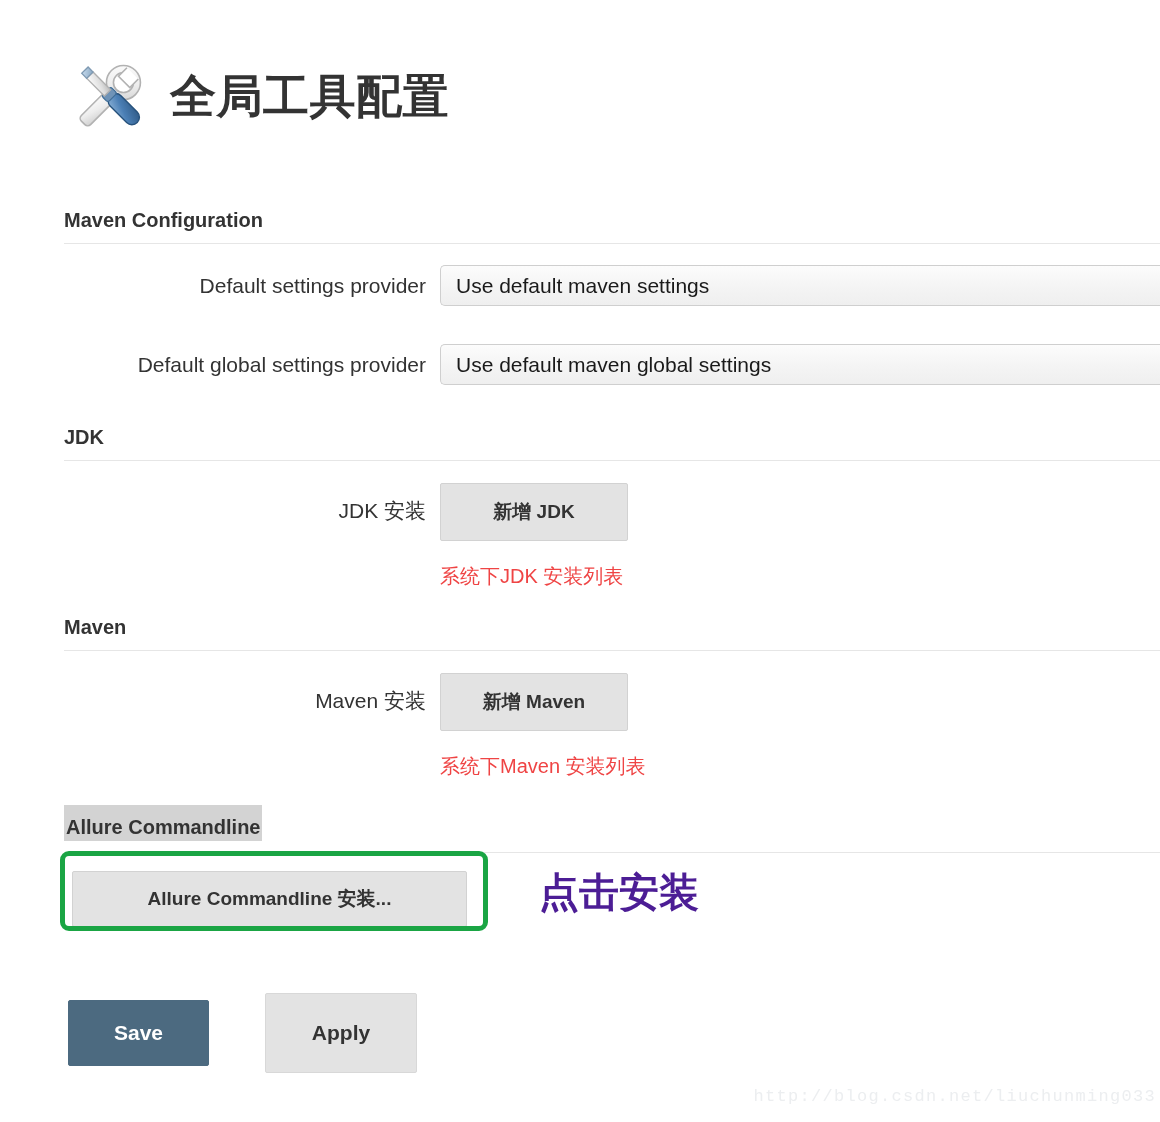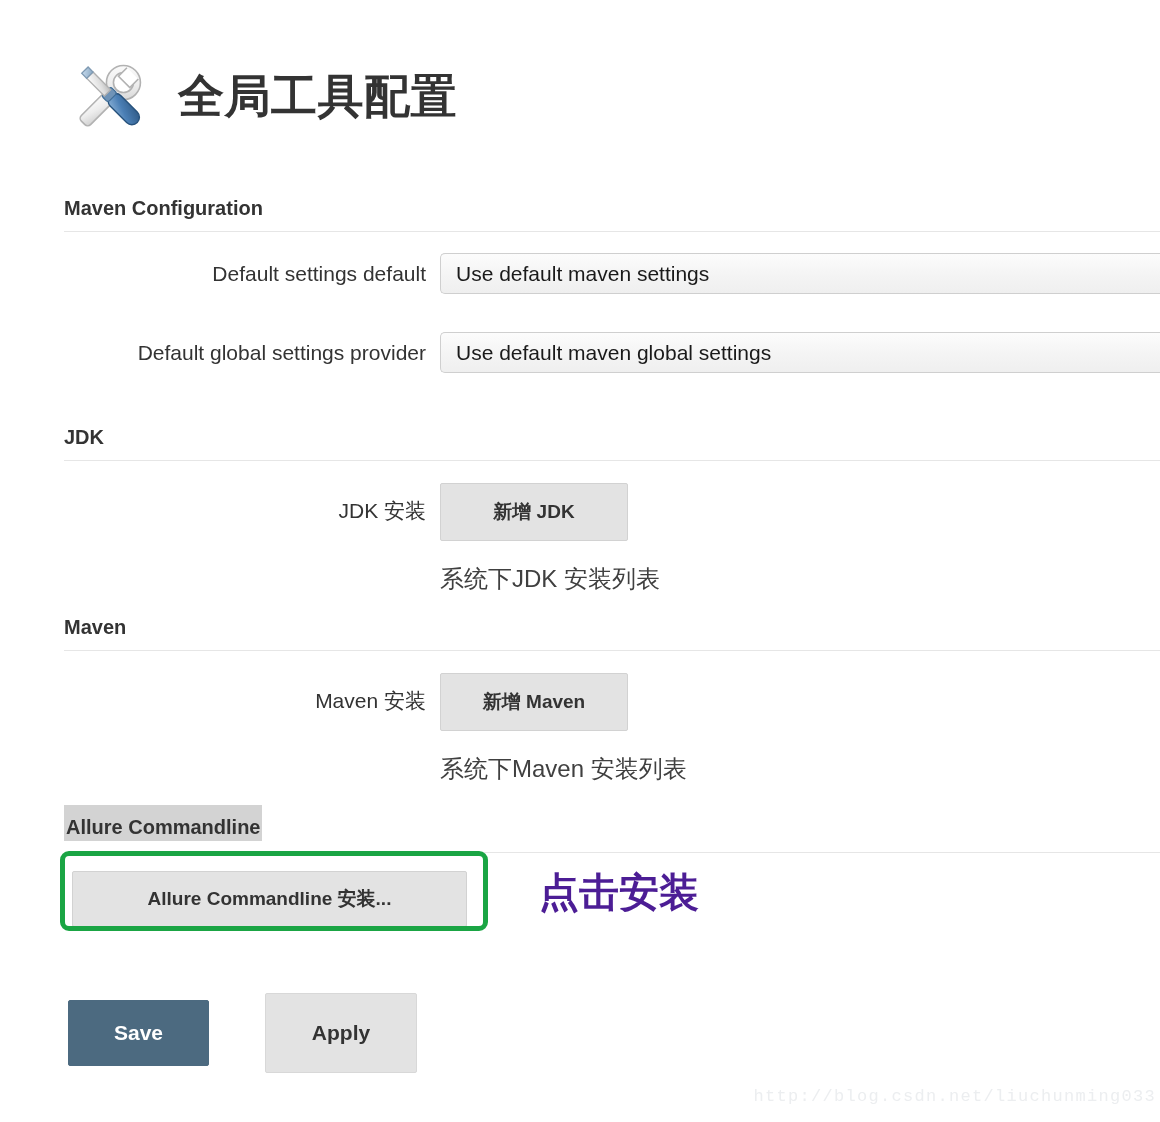--- a/index.html
+++ b/index.html
@@ -17,21 +17,21 @@
     -webkit-font-smoothing: antialiased;
   }
 
   
   .page-header {
     position: absolute;
     left: 64px;
     top: 42px;
     display: flex;
     align-items: center;
-    gap: 22px;
+    gap: 14px;
   }
   .tool-icon {
     width: 92px;
     height: 92px;
     flex: 0 0 92px;
     display: block;
   }
   .page-title {
     font-size: 46px;
     font-weight: bold;
@@ -127,22 +127,22 @@
   .btn-add {
     height: 58px;
     min-width: 188px;
   }
   .btn-allure {
     height: 56px;
     width: 395px;
     padding: 0;
   }
   .help-text {
-    font-size: 24px;
-    color: #404040;
+    font-size: 20px;
+    color: #ef4444;
     margin-top: 22px;
     white-space: nowrap;
   }
 
   
   .annot-box {
     position: absolute;
     box-sizing: border-box;
     border: 5px solid #1aa544;
     border-radius: 9px;
@@ -237,26 +237,26 @@
         <rect x="39" y="46" width="15" height="38" rx="7.5" fill="url(#handleGrad)" stroke="#27527c" stroke-width="1.4"></rect>
         <rect x="40" y="40" width="13" height="9" rx="2.5" fill="#6f93b7" stroke="#3f6d97" stroke-width="1.2"></rect>
         <rect x="42" y="17" width="9" height="25" fill="url(#shaftGrad)" stroke="#b0b0b0" stroke-width="1.3"></rect>
         <path d="M42 17 L42 10 L51 10 L51 17 z" fill="url(#tipGrad)" stroke="#7e99b2" stroke-width="1.3"></path>
       </g>
     </svg>
   </span>
   <h1 class="page-title">全局工具配置</h1>
 </div>
 
-<div class="section" style="top:196px;">
+<div class="section" style="top:208px;">
   <h2 class="section-heading">Maven Configuration</h2>
   <hr class="section-rule">
 
   <div class="form-row" style="margin-top:21px;">
-    <div class="row-label">Default settings default</div>
+    <div class="row-label">Default settings provider</div>
     <div class="row-field">
       <div class="select-box">Use default maven settings</div>
     </div>
   </div>
 
   <div class="form-row" style="margin-top:38px;">
     <div class="row-label">Default global settings provider</div>
     <div class="row-field">
       <div class="select-box">Use default maven global settings</div>
     </div>

